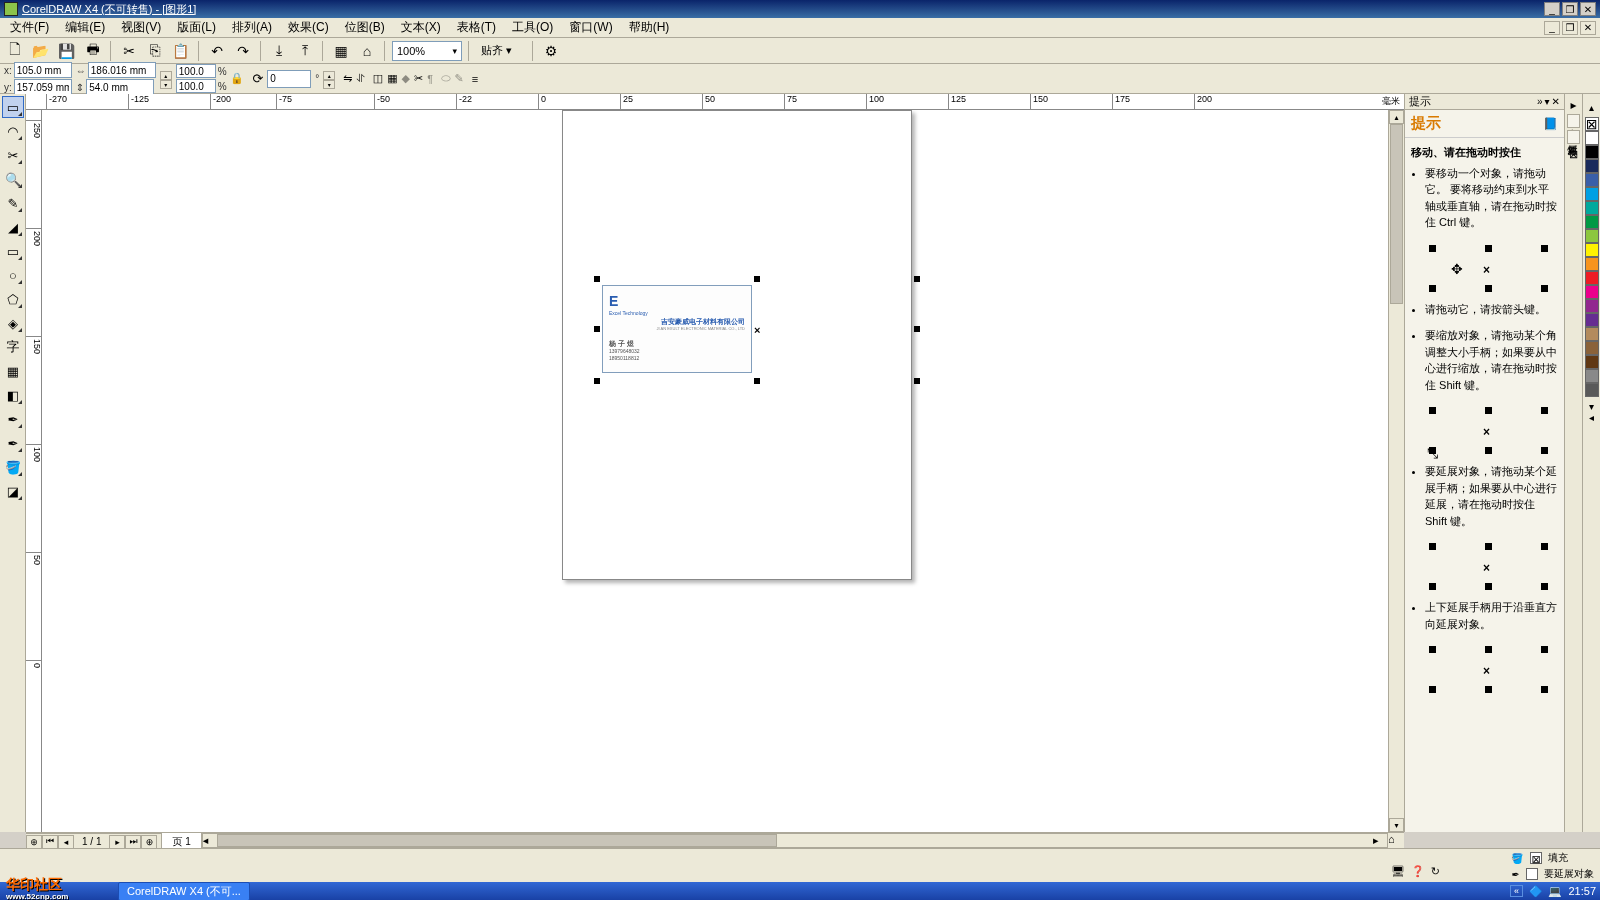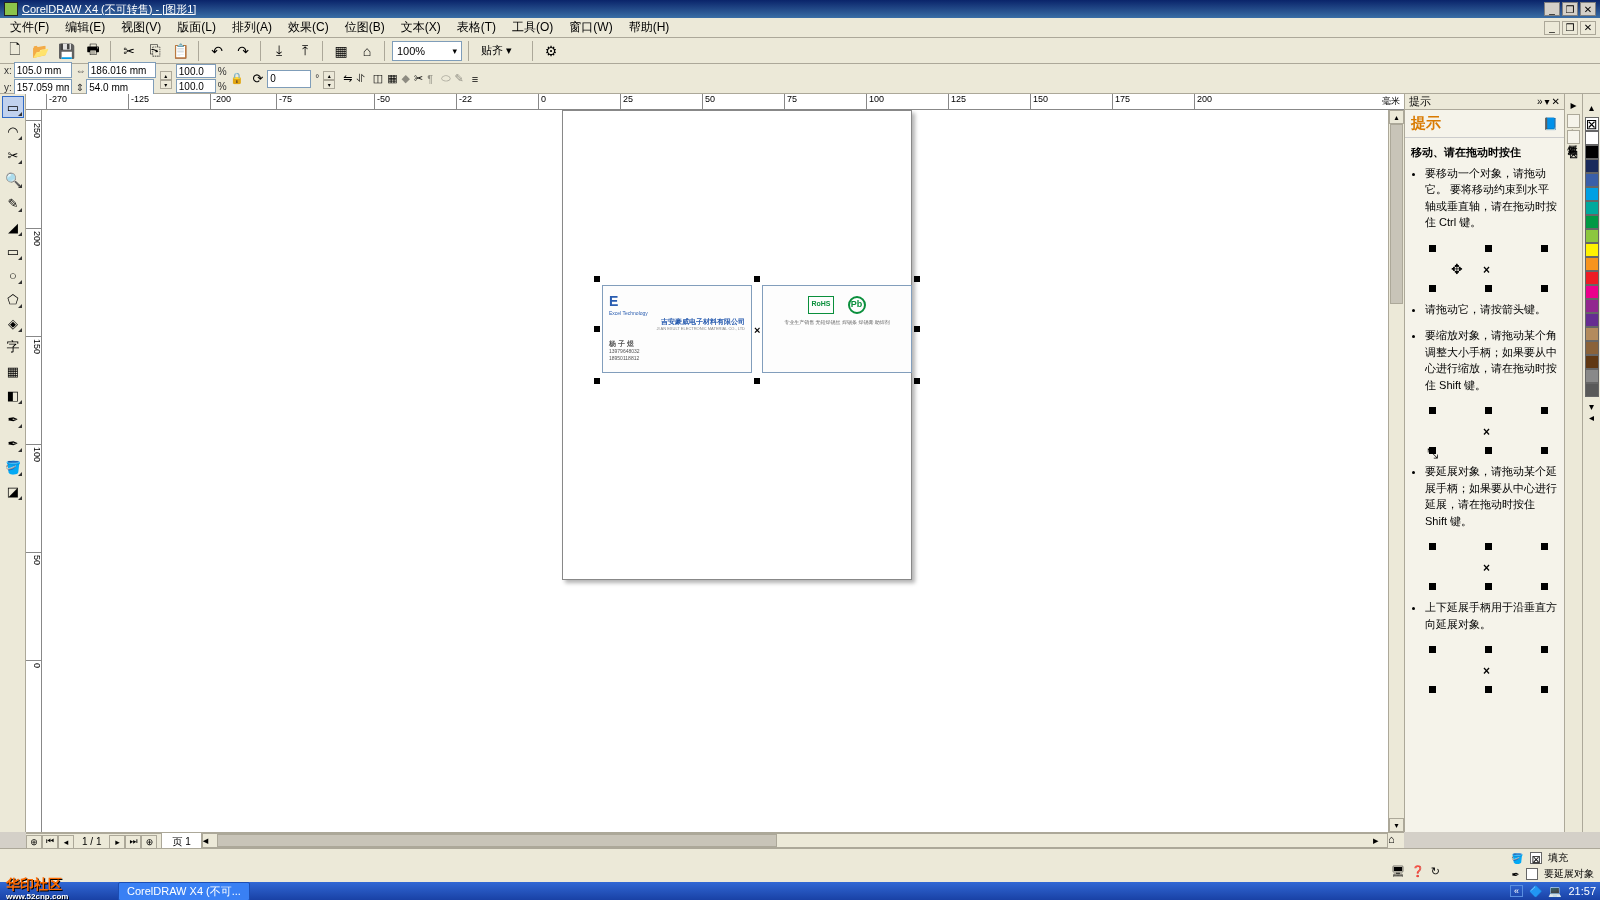--- a/index.html
+++ b/index.html
@@ -289,29 +289,20 @@
 
         <div class="card card1">
           <div class="card-inner">
             <div style="color:#2a5db0;font-size:14px;font-weight:bold">E</div>
             <div style="color:#2a5db0;font-size:5px">Excel Technology</div>
             <div style="text-align:right;font-size:7px;font-weight:bold;color:#2a5db0">吉安豪威电子材料有限公司</div>
             <div style="text-align:right;font-size:4px;color:#888">JI AN EXULT ELECTRONIC MATERIAL CO., LTD</div>
             <div style="margin-top:8px;font-size:7px;font-weight:bold">杨 子 煜</div>
             <div style="font-size:5px">13979648032</div>
             <div style="font-size:5px">18950118812</div>
-          </div>
-        </div>
-        <div class="card card2">
-          <div class="card-inner" style="text-align:center">
-            <div style="display:flex;justify-content:center;gap:14px;margin:4px 0">
-              <div style="border:1px solid #0a8f3c;color:#0a8f3c;font-size:7px;font-weight:bold;padding:2px 2px">RoHS</div>
-              <div style="border:2px solid #0a8f3c;border-radius:50%;width:18px;height:18px;color:#0a8f3c;font-size:9px;font-weight:bold;display:flex;align-items:center;justify-content:center">Pb</div>
-            </div>
-            <div style="font-size:5px;color:#666;line-height:1.6">专业生产销售 无铅焊锡丝 焊锡条 焊锡膏 助焊剂</div>
           </div>
         </div>
 
         <div class="sel-handle" style="left:552px;top:166px"></div>
         <div class="sel-handle" style="left:712px;top:166px"></div>
         <div class="sel-handle" style="left:872px;top:166px"></div>
         <div class="sel-handle" style="left:552px;top:268px"></div>
         <div class="sel-handle" style="left:712px;top:268px"></div>
         <div class="sel-handle" style="left:872px;top:268px"></div>
         <div class="sel-x" style="left:712px;top:214px">×</div>

